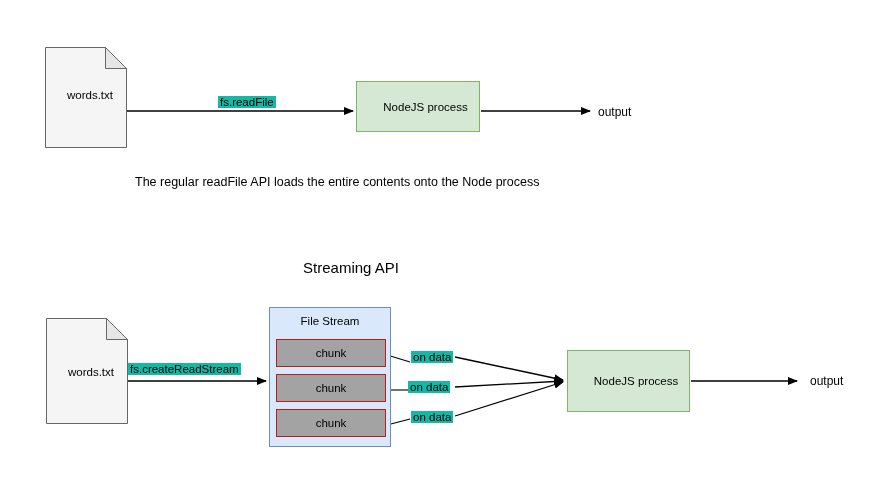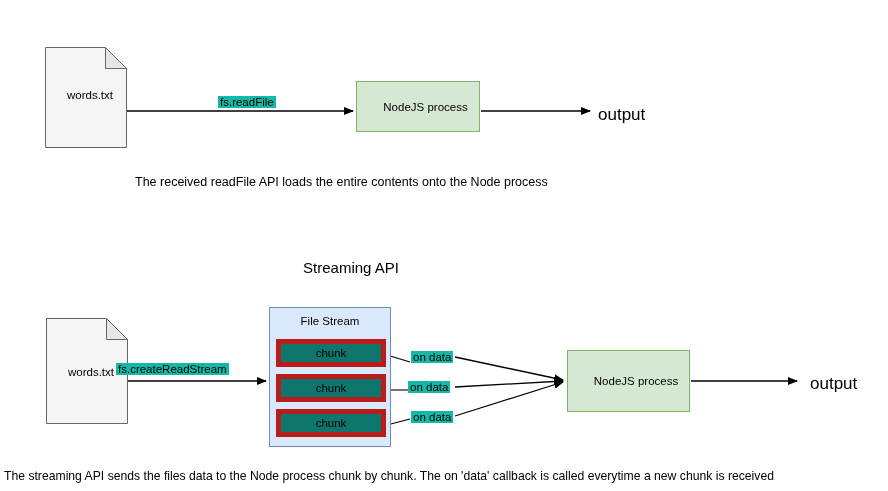--- a/index.html
+++ b/index.html
@@ -83,22 +83,22 @@
     position: absolute;
     width: 100%;
     top: 7px;
     text-align: center;
     font-size: 11.5px;
     color: #000;
     white-space: nowrap;
   }
   .chunk-box {
     position: absolute;
-    background: #0f766e;
-    border: 5px solid #b91c1c;
+    background: #a3a3a3;
+    border: 1px solid #b91c1c;
     box-sizing: border-box;
     display: flex;
     align-items: center;
     justify-content: center;
   }
   .chunk-box span {
     font-size: 11.5px;
     color: #000;
     white-space: nowrap;
   }
@@ -107,21 +107,21 @@
   .edge-label {
     position: absolute;
     font-size: 11.5px;
     color: #000;
     white-space: nowrap;
     background: #14b8a6;
     padding: 0 2px;
   }
   .plain-label {
     position: absolute;
-    font-size: 17px;
+    font-size: 12px;
     color: #000;
     white-space: nowrap;
   }
 
   
   .arrow-layer {
     position: absolute;
     left: 0; top: 0;
     width: 888px;
     height: 491px;
@@ -169,33 +169,33 @@
   </div>
 
   <div class="edge-label" style="left:218px; top:96px;">fs.readFile</div>
 
   <div class="proc-box" style="left:356px; top:81px; width:124px; height:51px;">
     <span>NodeJS process</span>
   </div>
 
   <div class="plain-label" style="left:598px; top:105px;">output</div>
 
-  <div class="caption abs" style="left:135px; top:175px;">The received readFile API loads the entire contents onto the Node process</div>
+  <div class="caption abs" style="left:135px; top:175px;">The regular readFile API loads the entire contents onto the Node process</div>
 
   <div class="section-title abs" style="left:196px; top:259px; width:310px;">Streaming API</div>
 
   <div class="file-shape" style="left:38px; top:318px; width:82px; height:106px; background:transparent;">
     <svg width="82" height="106" viewBox="0 0 82 106">
       <path d="M0.5,0.5 L60.5,0.5 L81.5,21.5 L81.5,105.5 L0.5,105.5 Z" fill="#f5f5f5" stroke="#666666" stroke-width="1"></path>
       <path d="M60.5,0.5 L60.5,21.5 L81.5,21.5 Z" fill="#e6e6e6" stroke="#666666" stroke-width="1"></path>
     </svg>
     <div class="file-label" style="top:48px;">words.txt</div>
   </div>
 
-  <div class="edge-label" style="left:116px; top:363px;">fs.createReadStream</div>
+  <div class="edge-label" style="left:128px; top:363px;">fs.createReadStream</div>
 
   <div class="stream-box" style="left:269px; top:307px; width:122px; height:140px;">
     <div class="stream-title">File Stream</div>
 
     <div class="chunk-box" style="left:6px; top:31px; width:110px; height:28px;">
       <span>chunk</span>
     </div>
     <div class="chunk-box" style="left:6px; top:66px; width:110px; height:28px;">
       <span>chunk</span>
     </div>
@@ -207,15 +207,14 @@
   <div class="edge-label" style="left:411px; top:351px;">on data</div>
   <div class="edge-label" style="left:408px; top:381px;">on data</div>
   <div class="edge-label" style="left:411px; top:411px;">on data</div>
 
   <div class="proc-box" style="left:567px; top:350px; width:123px; height:62px;">
     <span>NodeJS process</span>
   </div>
 
   <div class="plain-label" style="left:810px; top:374px;">output</div>
 
-  <div class="caption-bottom abs" style="left:4px; top:469px;">The streaming API sends the files data to the Node process chunk by chunk. The on 'data' callback is called everytime a new chunk is received</div>
 
 </div>
 
 </body></html>

